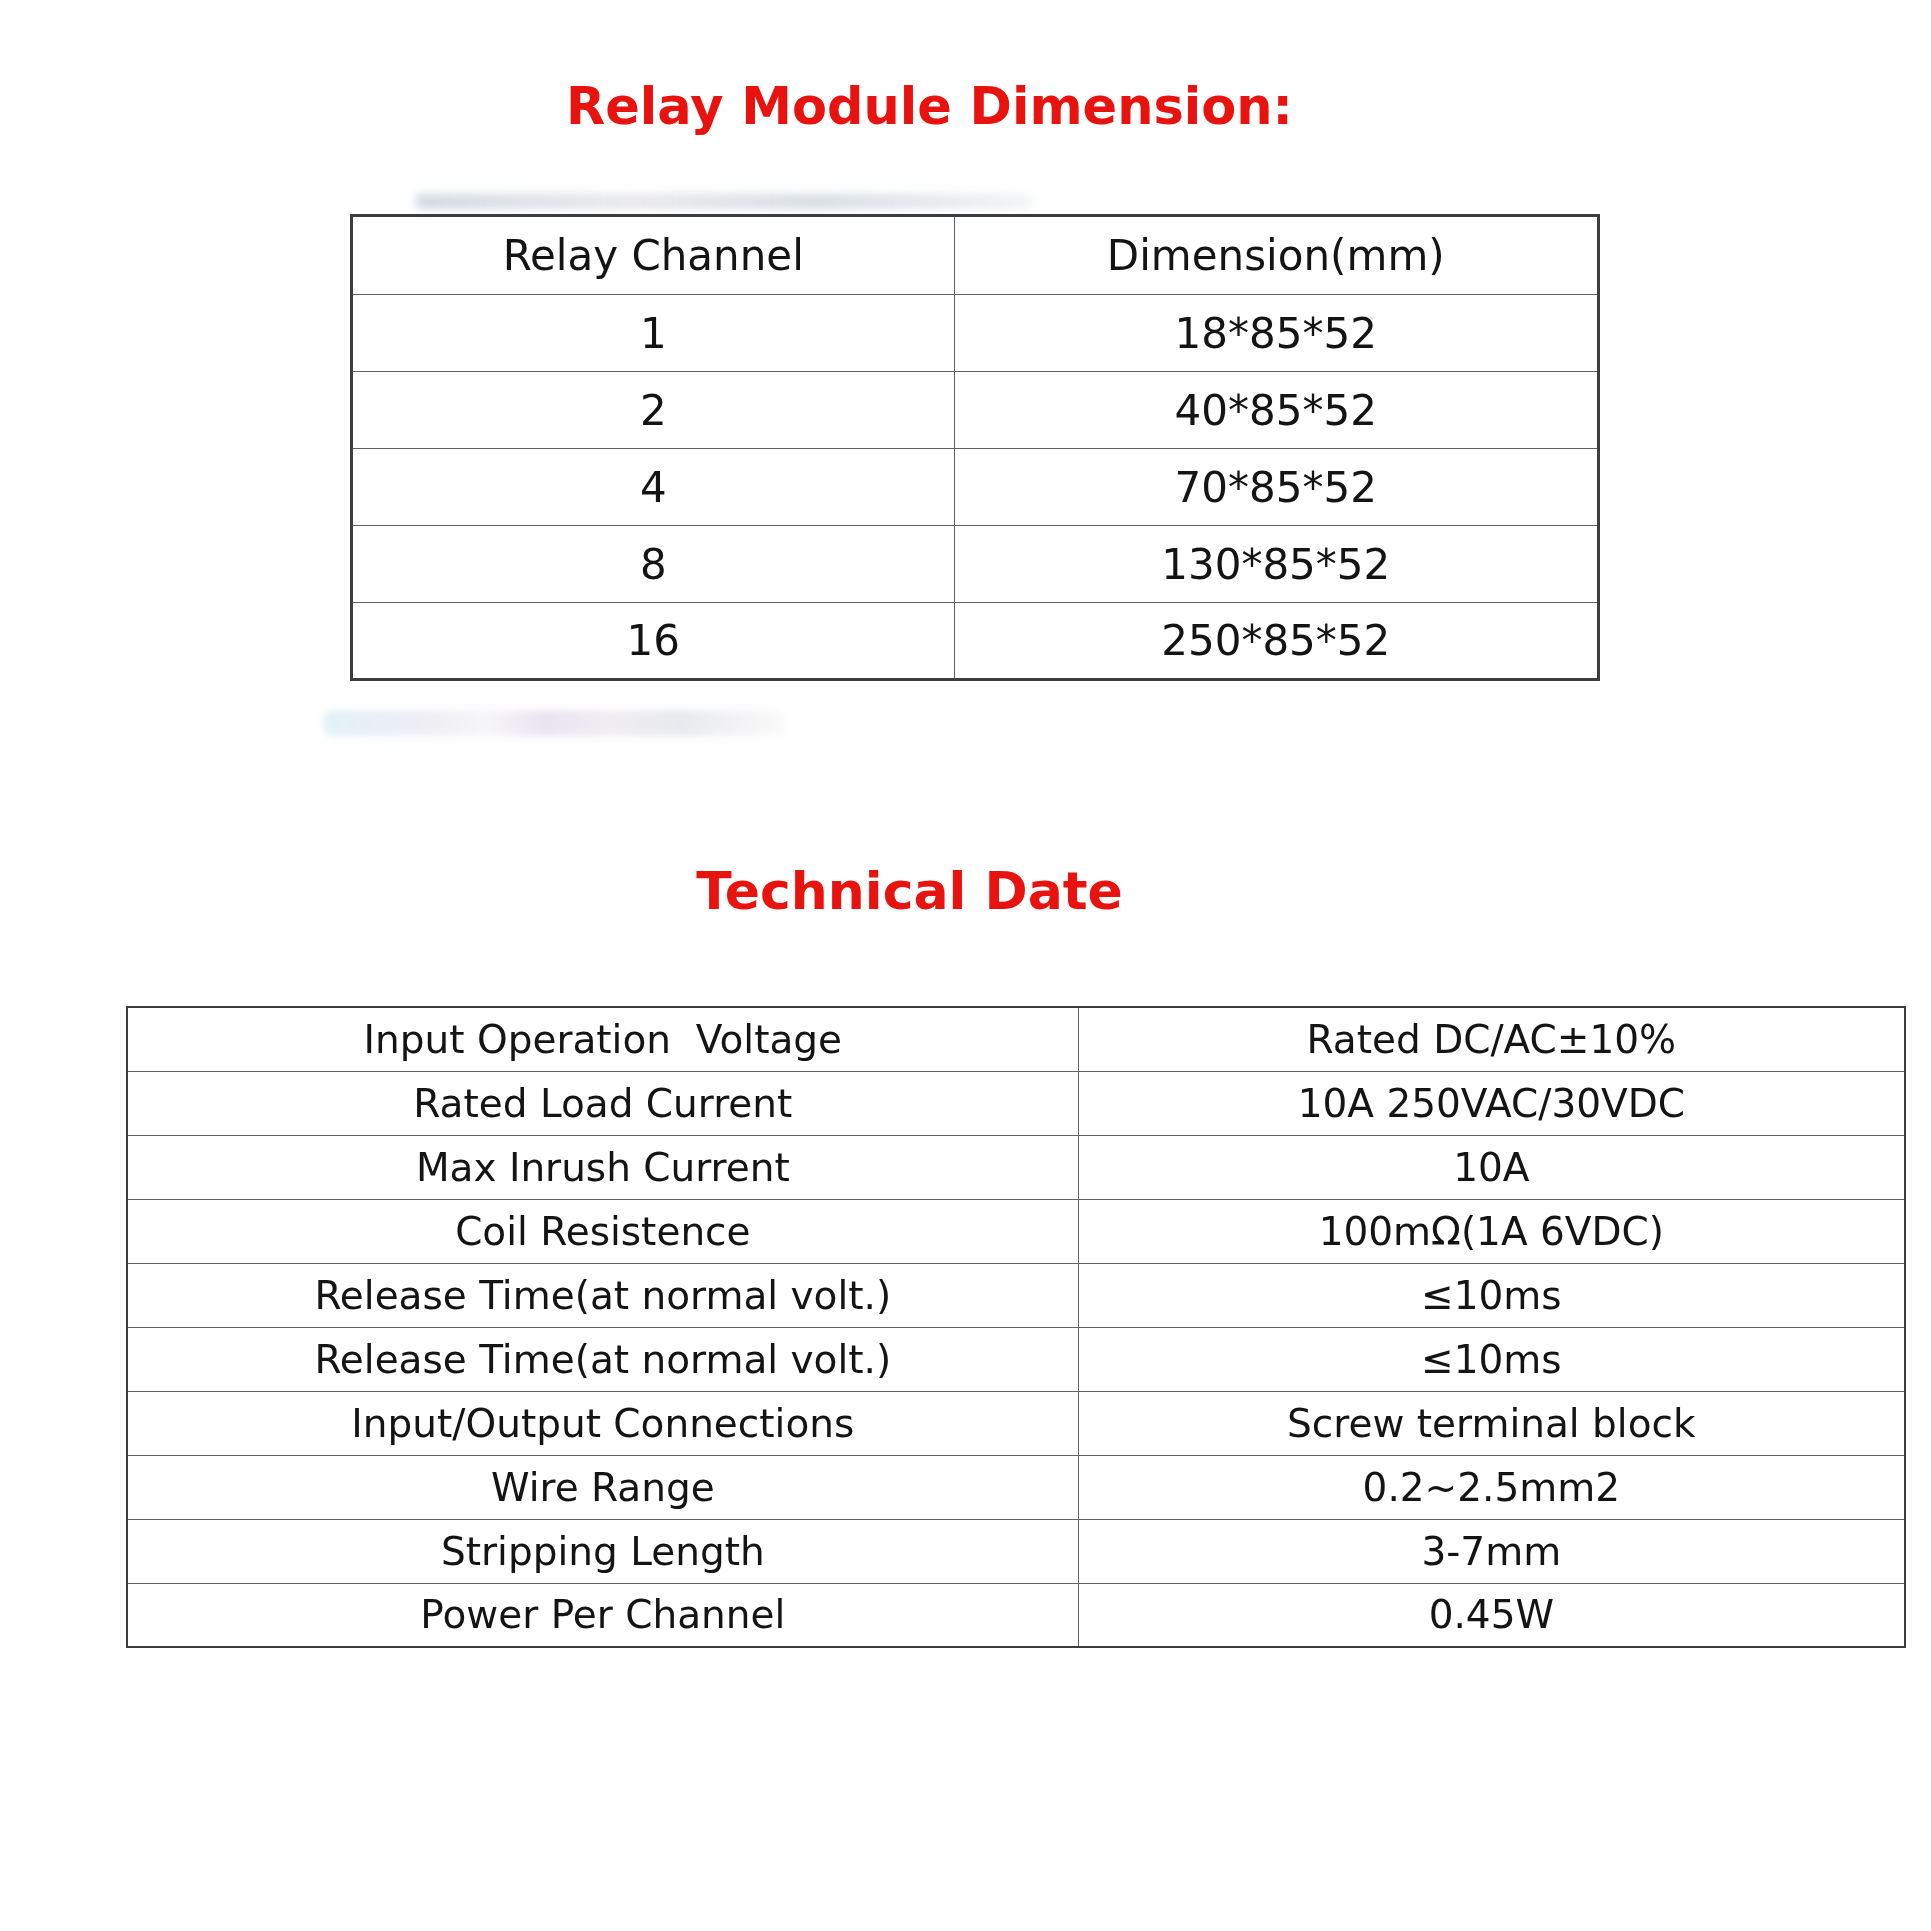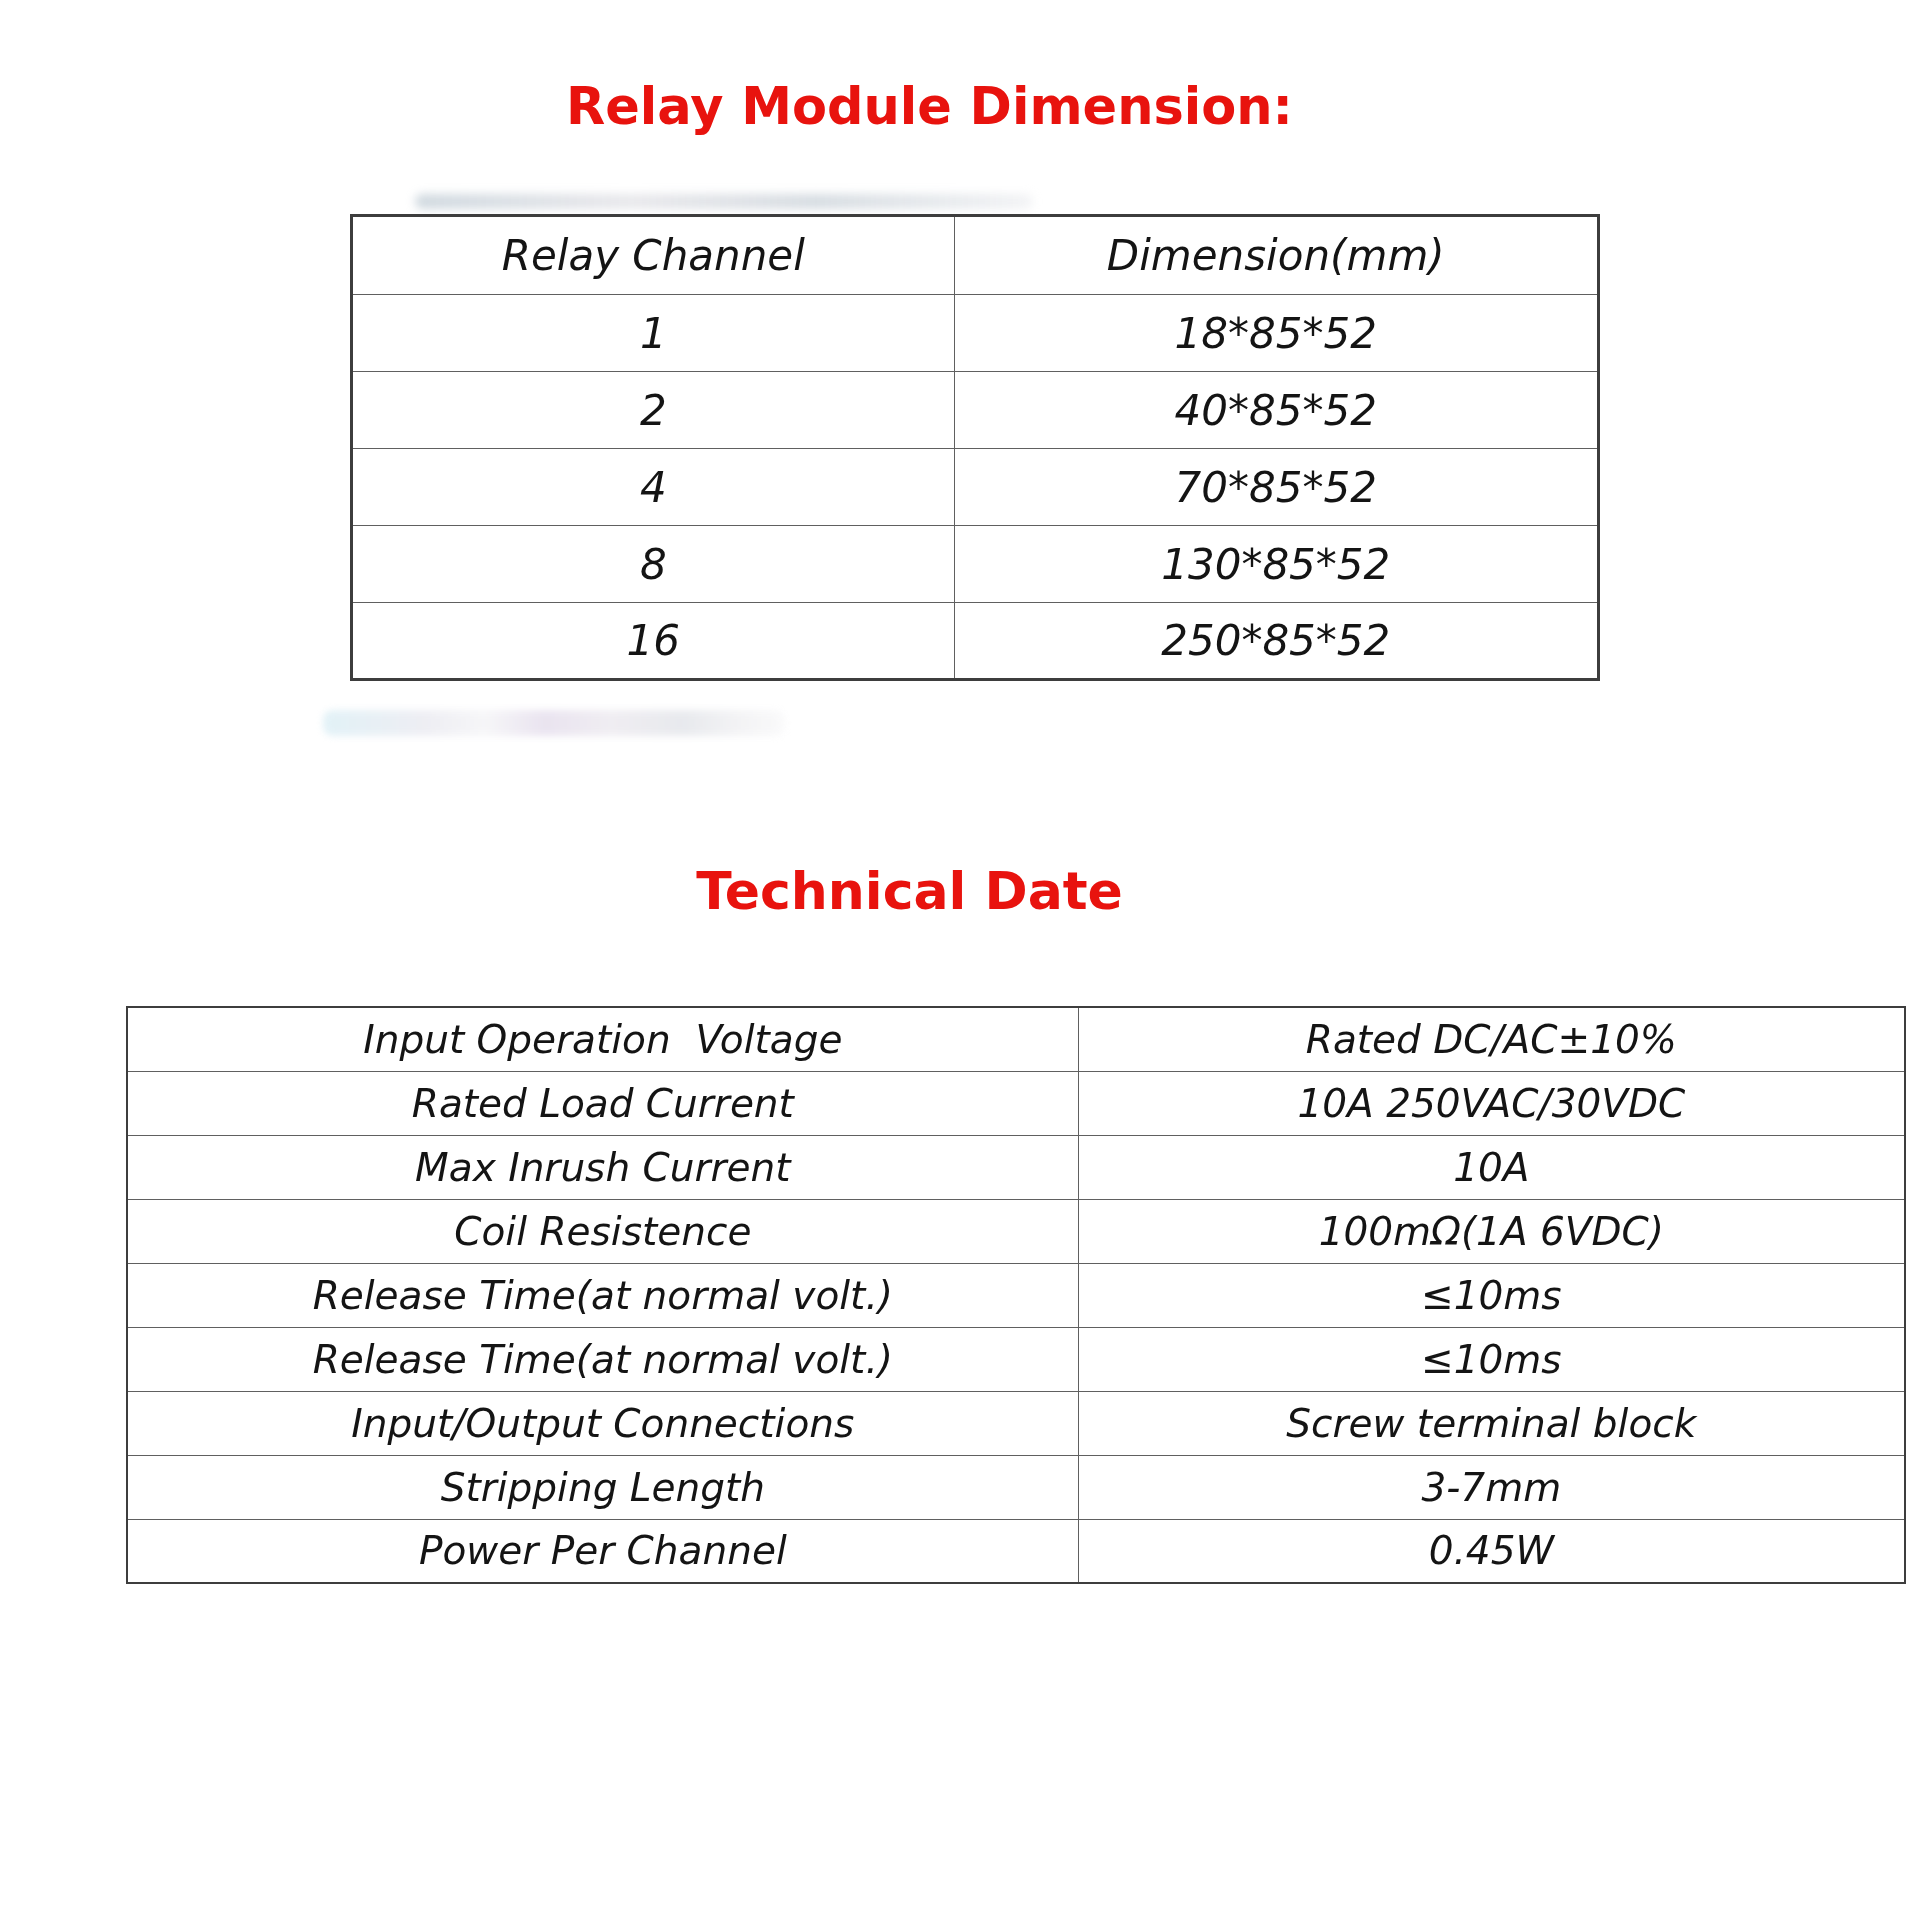--- a/index.html
+++ b/index.html
@@ -17,21 +17,21 @@
     width: 1931px;
     text-align: center;
     font-weight: bold;
     color: #e8130e;
     letter-spacing: 0px;
   }
   .title-1 { top: 77px; left: -36px; font-size: 51px; }
   .title-2 { top: 861px; left: -56px; font-size: 52px; }
 
   table { border-collapse: collapse; table-layout: fixed; position: absolute; }
-  td { text-align: center; vertical-align: middle; white-space: pre-wrap; overflow: hidden; font-style: italic; }
+  td { text-align: center; vertical-align: middle; white-space: pre-wrap; overflow: hidden; }
 
   .dim-table {
     left: 350px; top: 214px;
     width: 1250px;
     border: 3.9px solid #3d3d3d;
     font-size: 42px;
   }
   .dim-table tr { height: 77px; }
   .dim-table tr.header-row { height: 79px; }
   .dim-table td { border-top: 1.9px solid #606060; }
@@ -137,20 +137,24 @@
     </tr>
     <tr>
       <td>Release Time(at normal volt.)</td>
       <td>≤10ms</td>
     </tr>
     <tr>
       <td>Input/Output Connections</td>
       <td>Screw terminal block</td>
     </tr>
     <tr>
+      <td>Wire Range</td>
+      <td>0.2~2.5mm2</td>
+    </tr>
+    <tr>
       <td>Stripping Length</td>
       <td>3-7mm</td>
     </tr>
     <tr>
       <td>Power Per Channel</td>
       <td>0.45W</td>
     </tr>
   </tbody>
 </table>
 

